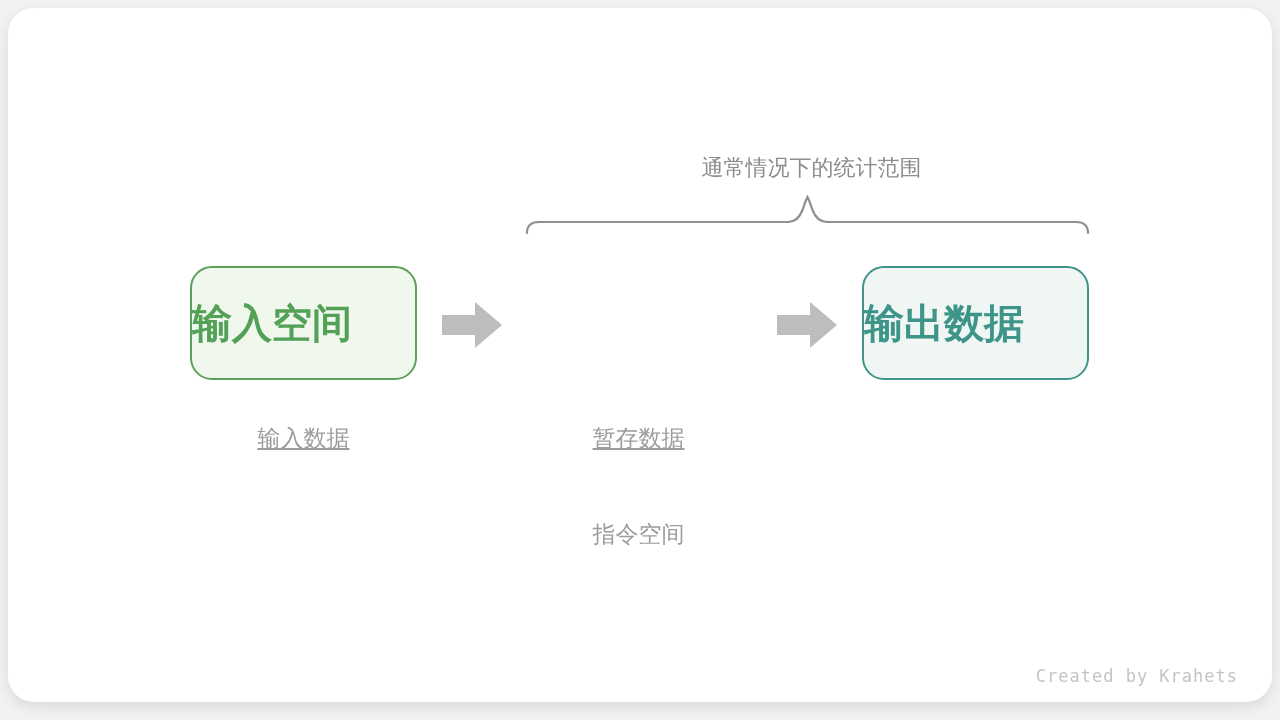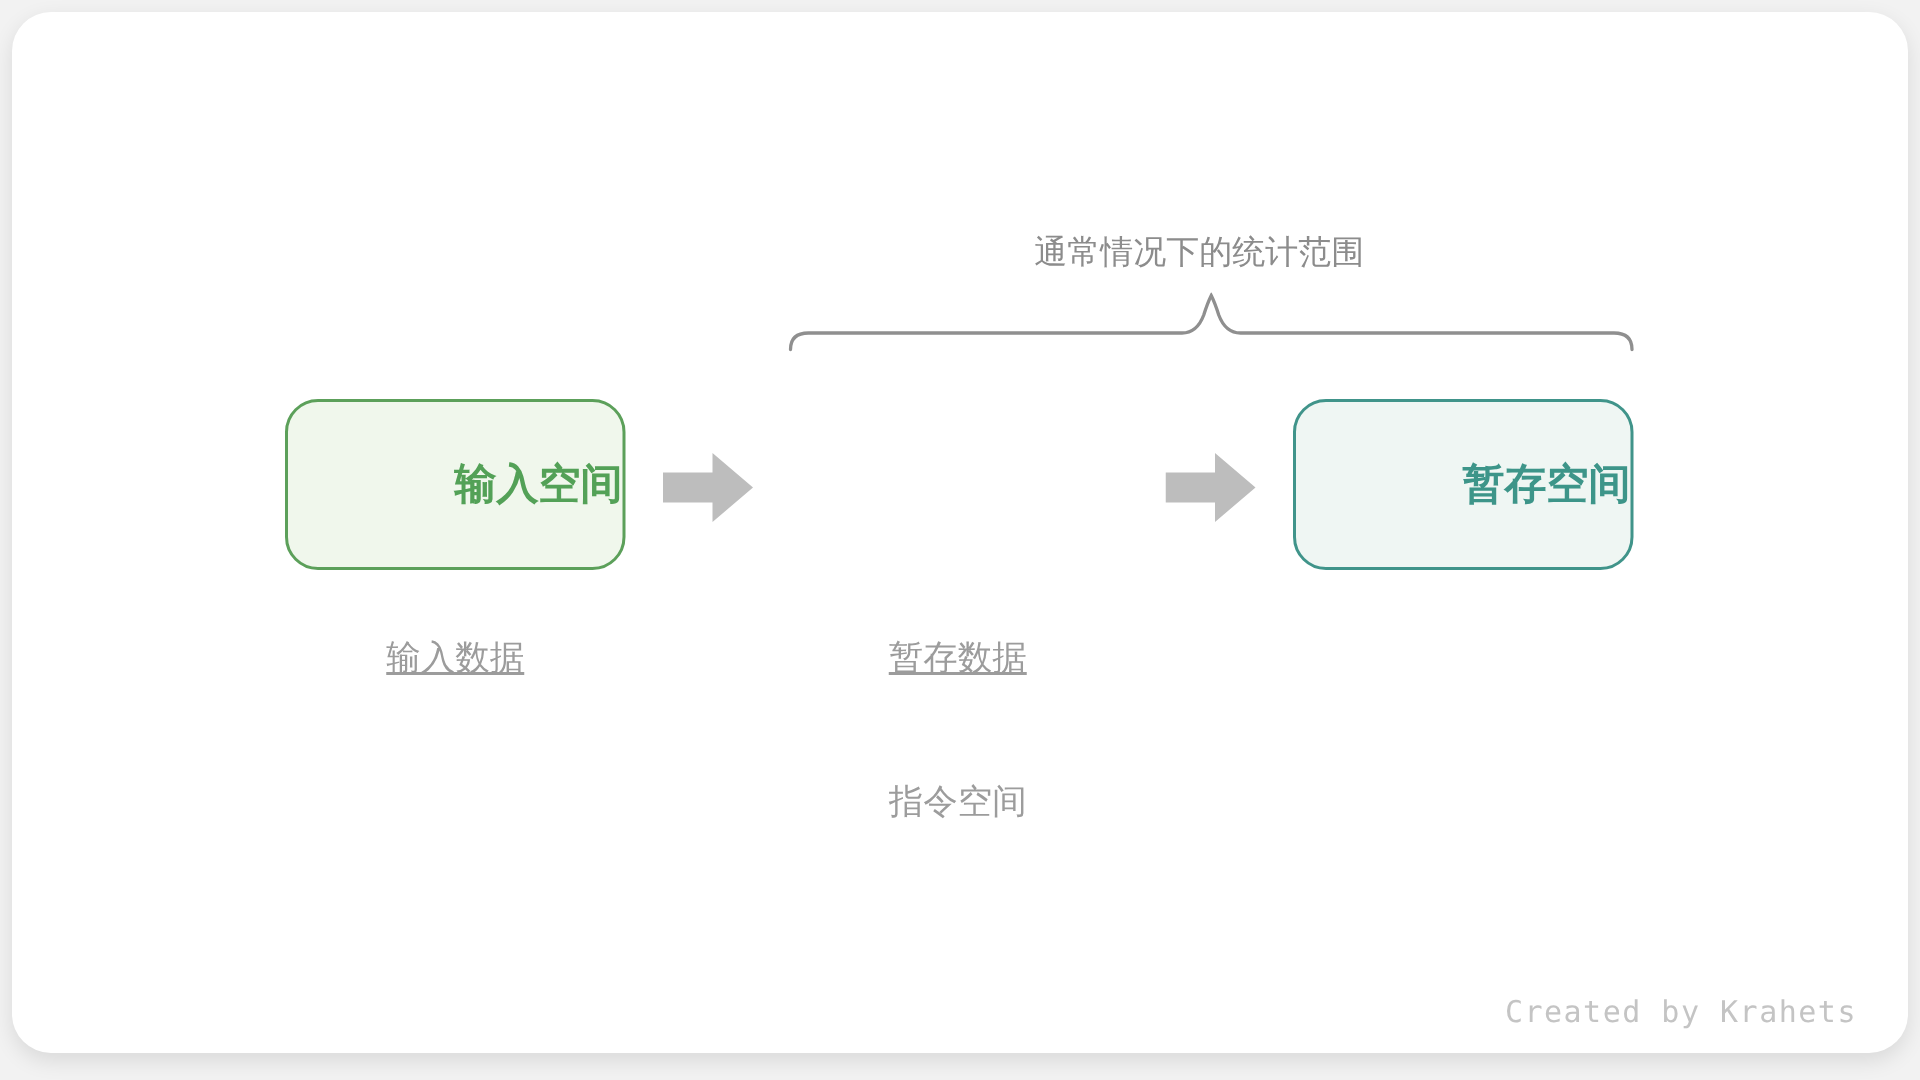--- a/index.html
+++ b/index.html
@@ -17,21 +17,21 @@
     top: 8px;
     width: 1264px;
     height: 694px;
     background: #FFFFFF;
     border-radius: 26px;
     box-shadow: 0 5px 14px rgba(0,0,0,0.10);
   }
   
   .scope-title {
     position: absolute;
-    left: 509px;   
+    left: 521px;   
     top: 138px;    
     width: 565px;
     height: 44px;
     display: flex;
     align-items: center;
     justify-content: center;
     color: #8C8C8C;
     font-size: 22px;
     white-space: nowrap;
   }
@@ -51,22 +51,22 @@
   }
   
   .box {
     position: absolute;
     top: 258px;     
     width: 227px;
     height: 114px;
     border-radius: 22px;
     display: flex;
     align-items: center;
-    justify-content: flex-end;
-    font-size: 28px;
+    justify-content: flex-start;
+    font-size: 40px;
     font-weight: bold;
     box-sizing: border-box;
     border: 2.5px solid;
   }
   .box-green  { left: 182px; border-color: #5CA05A; color: #53A157; background: #F0F7EC; }
   .box-blue   { left: 517px; border-color: #1B80C7; color: #1681CE; background: #E9F3FB; }
   .box-teal   { left: 854px; border-color: #40948A; color: #3D9589; background: #EFF6F3; }
   
   .arrow {
     position: absolute;
@@ -92,21 +92,21 @@
   .col-output { left: 854px; }
   .row-1 { top: 416px; text-decoration: underline; }  
   .row-2 { top: 464px; }
   .row-3 { top: 512px; }
   
   .credit {
     position: absolute;
     right: 34px;
     bottom: 16px;
     font-family: "DejaVu Sans Mono", "Liberation Mono", monospace;
-    font-size: 20px;
+    font-size: 17px;
     letter-spacing: 1px;
     color: #C4C4C4;
   }
 </style>
 </head>
 <body>
 
 <div class="card">
 
   <div class="scope-title">
@@ -125,21 +125,21 @@
   <svg class="arrow arrow-1" viewBox="0 0 62 50">
     <polygon points="0,15 33,15 33,2 60,25 33,48 33,35 0,35" fill="#BDBDBD"></polygon>
   </svg>
 
 
   <svg class="arrow arrow-2" viewBox="0 0 62 50">
     <polygon points="0,15 33,15 33,2 60,25 33,48 33,35 0,35" fill="#BDBDBD"></polygon>
   </svg>
 
   <div class="box box-teal">
-    <span>暂存空间</span>
+    <span>输出数据</span>
   </div>
 
   <div class="note col-input row-1">输入数据</div>
 
   <div class="note col-temp row-1">暂存数据</div>
   <div class="note col-temp row-3">指令空间</div>
 
 
   <div class="credit">Created by Krahets</div>
 

